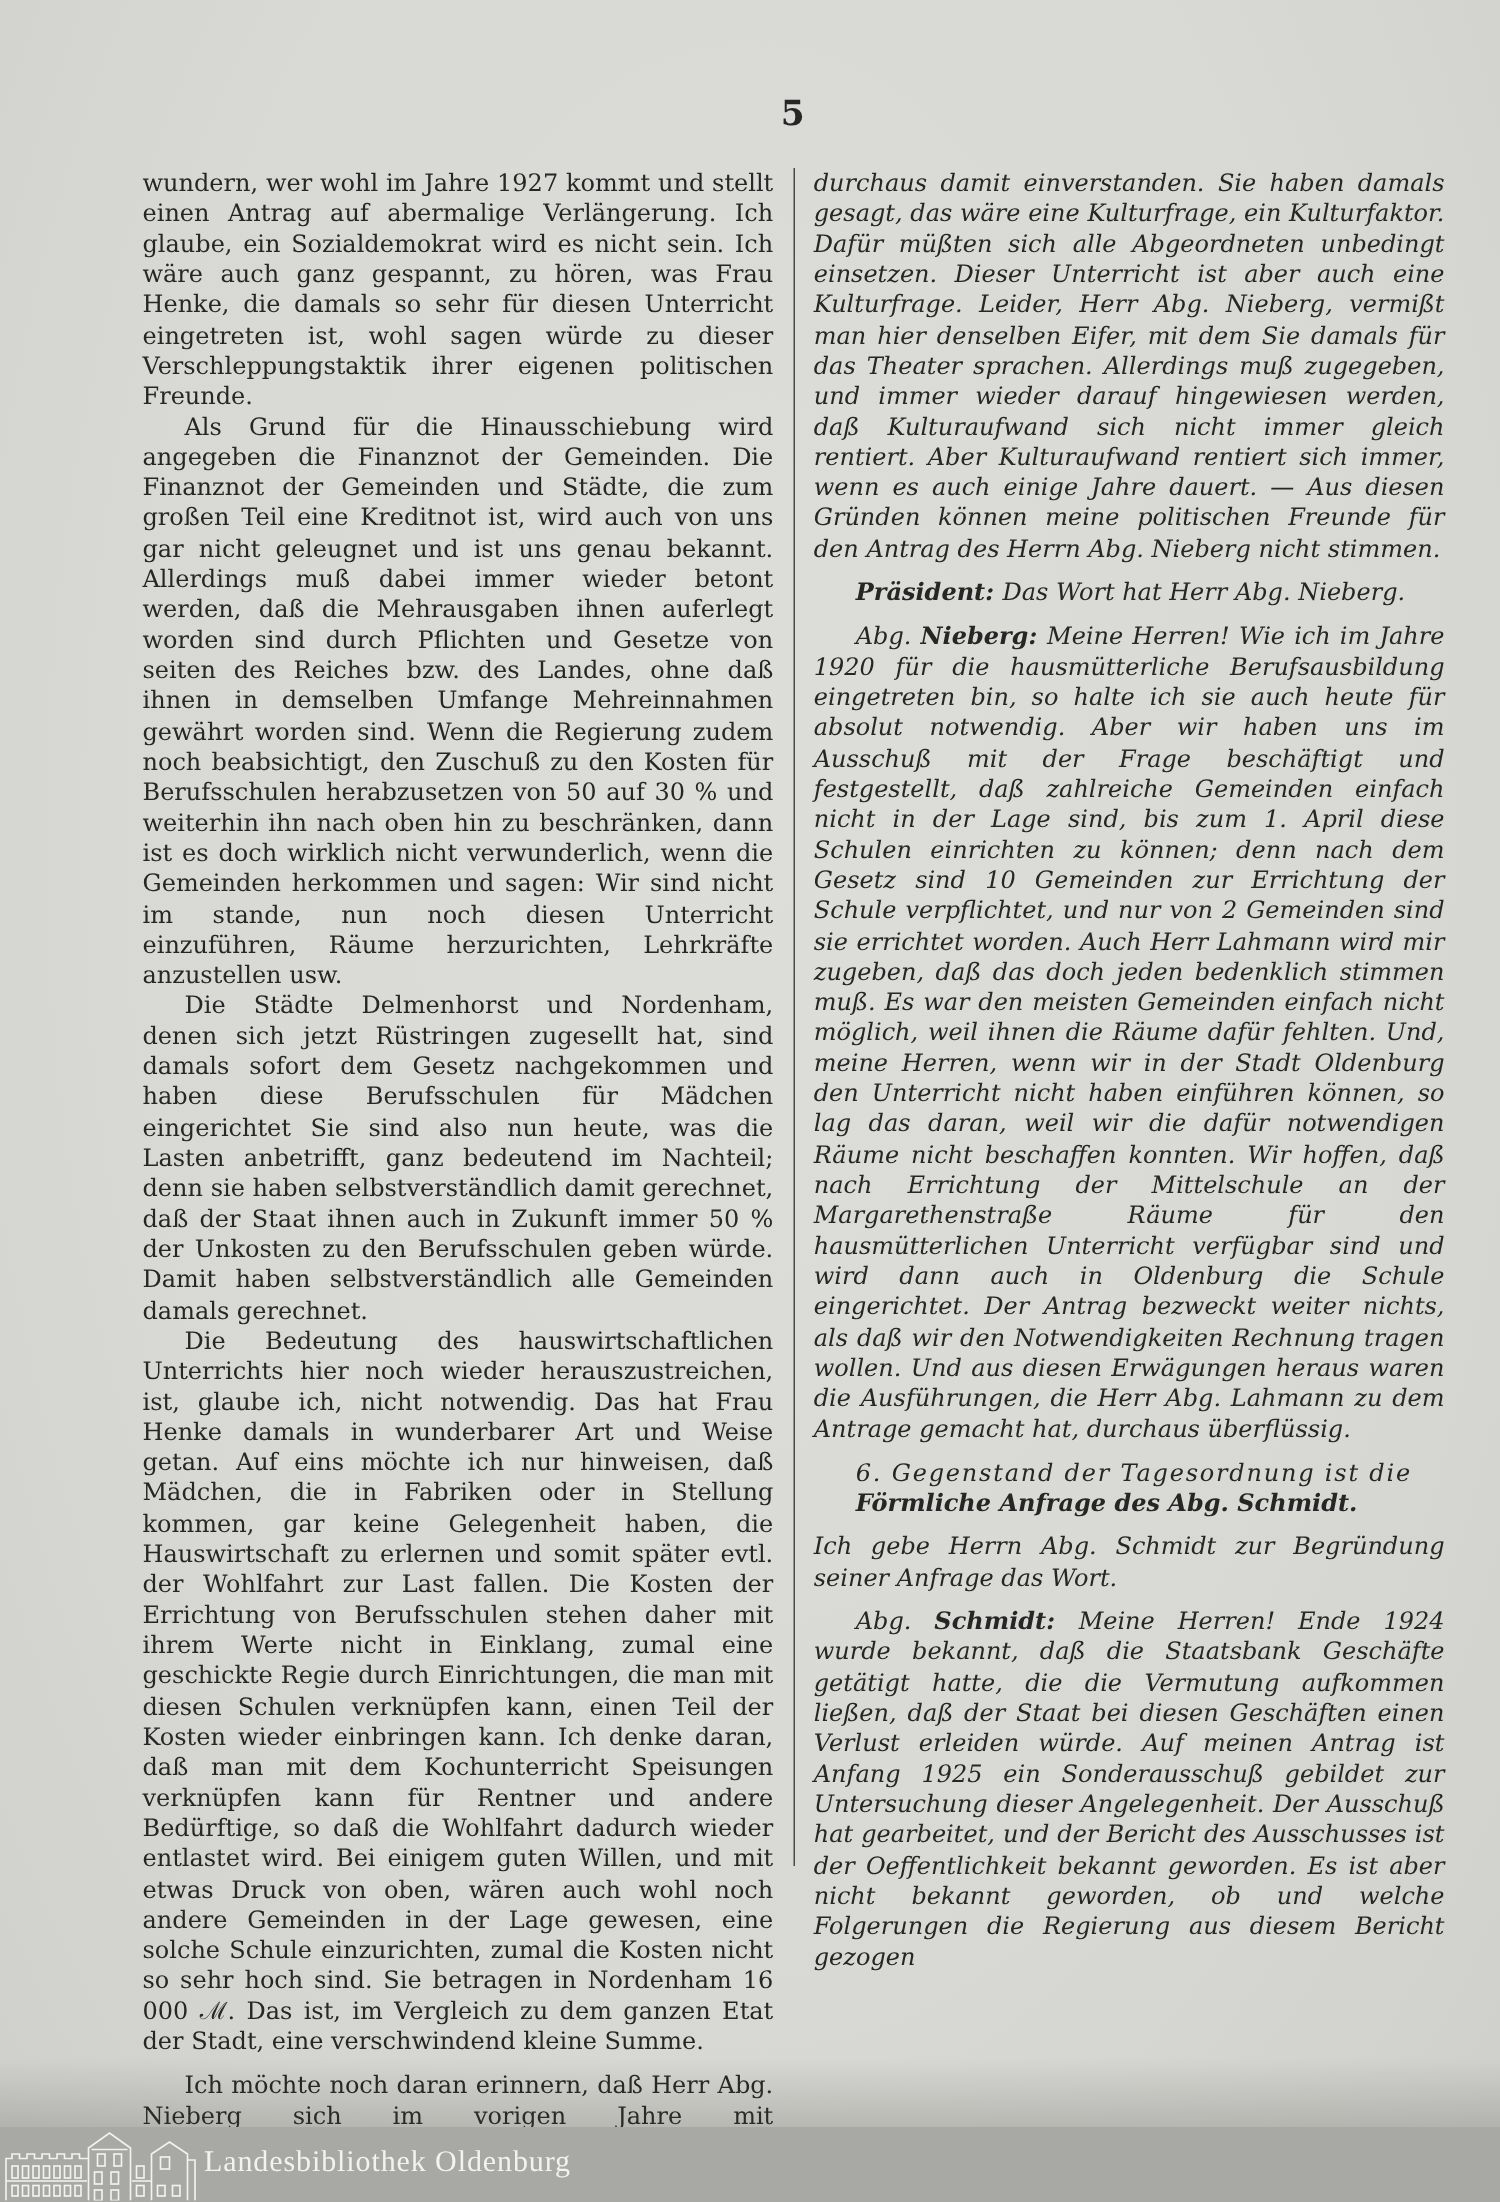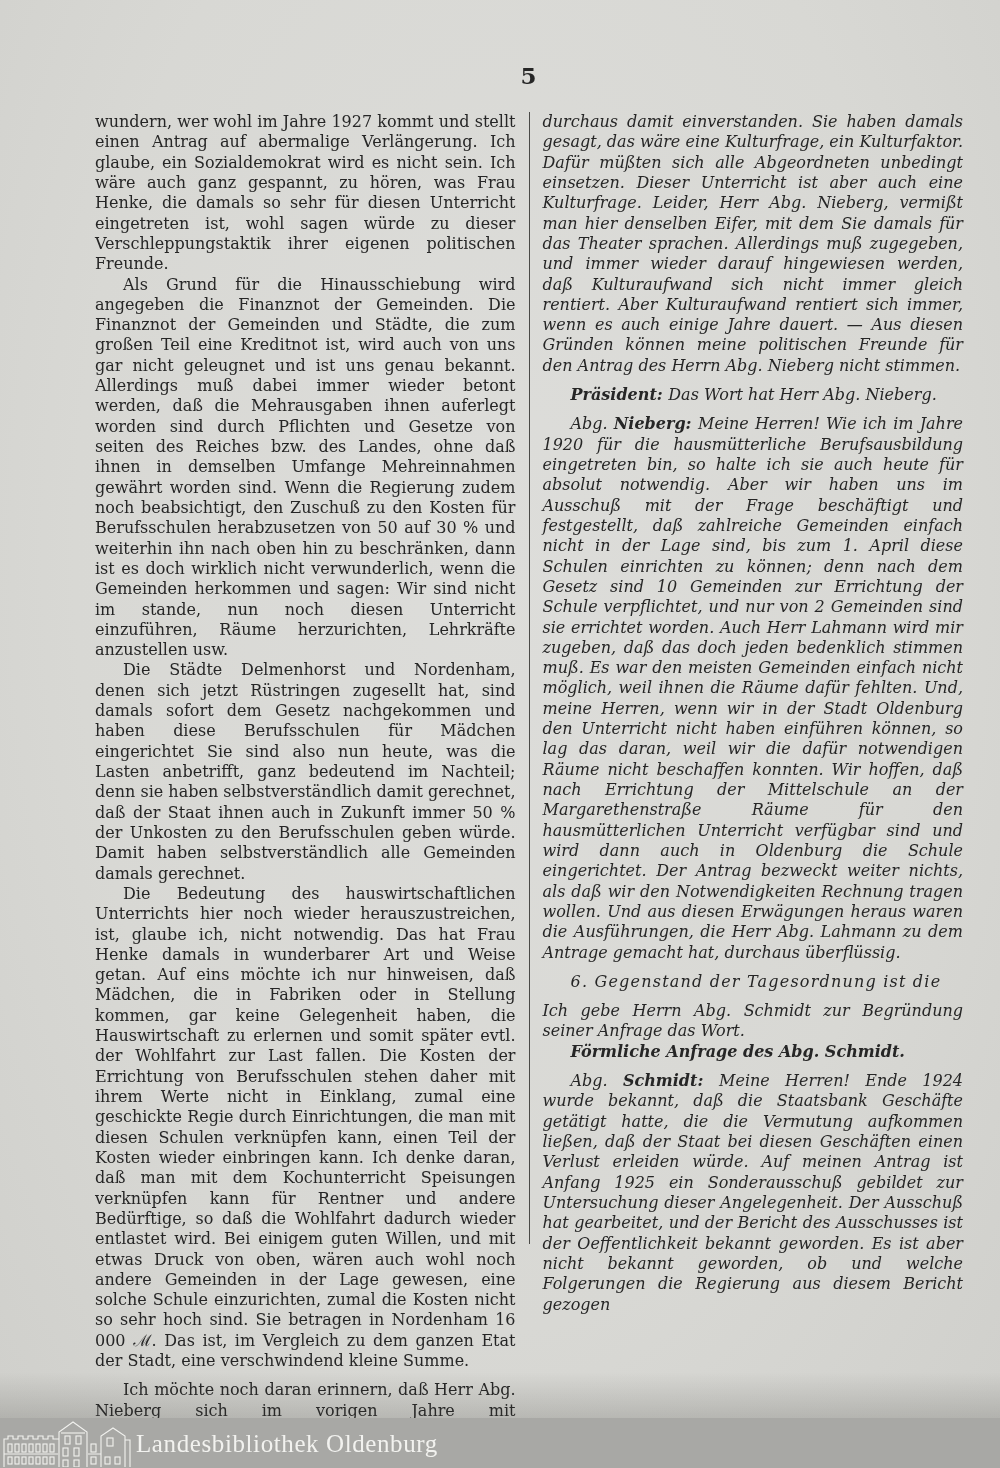--- a/index.html
+++ b/index.html
@@ -36,21 +36,21 @@
     background:linear-gradient(to bottom, rgba(60,60,55,0) 0%, rgba(60,60,55,0.20) 100%);
   }
   .footer-bar{
     position:absolute;left:0;top:1418px;width:1000px;height:50px;
     background:var(--footer-bar);
   }
   .footer-icon{position:absolute;left:3px;bottom:1px;}
   .footer-label{
     position:absolute;left:136px;top:12px;
     font-family:"Liberation Serif","DejaVu Serif",serif;
-    font-size:25px;color:var(--footer-text);letter-spacing:0.6px;
+    font-size:20px;color:var(--footer-text);letter-spacing:0.6px;
   }
 </style>
 </head>
 <body>
 
 <div class="page-number">5</div>
 
 <div class="content">
   <div class="col col-left" id="col-left">
       <p class="para">wundern, wer wohl im Jahre 1927 kommt und stellt einen Antrag auf abermalige Verlängerung. Ich glaube, ein Sozialdemokrat wird es nicht sein. Ich wäre auch ganz gespannt, zu hören, was Frau Henke, die damals so sehr für diesen Unterricht eingetreten ist, wohl sagen würde zu dieser Verschleppungstaktik ihrer eigenen politischen Freunde.</p>
@@ -58,22 +58,22 @@
       <p class="para indent">Die Städte Delmenhorst und Nordenham, denen sich jetzt Rüstringen zugesellt hat, sind damals sofort dem Gesetz nachgekommen und haben diese Berufsschulen für Mädchen eingerichtet  Sie sind also nun heute, was die Lasten anbetrifft, ganz bedeutend im Nachteil; denn sie haben selbstverständlich damit gerechnet, daß der Staat ihnen auch in Zukunft immer 50 % der Unkosten zu den Berufsschulen geben würde. Damit haben selbstverständlich alle Gemeinden damals gerechnet.</p>
       <p class="para indent">Die Bedeutung des hauswirtschaftlichen Unterrichts hier noch wieder herauszustreichen, ist, glaube ich, nicht notwendig. Das hat Frau Henke damals in wunderbarer Art und Weise getan. Auf eins möchte ich nur hinweisen, daß Mädchen, die in Fabriken oder in Stellung kommen, gar keine Gelegenheit haben, die Hauswirtschaft zu erlernen und somit später evtl. der Wohlfahrt zur Last fallen. Die Kosten der Errichtung von Berufsschulen stehen daher mit ihrem Werte nicht in Einklang, zumal eine geschickte Regie durch Einrichtungen, die man mit diesen Schulen verknüpfen kann, einen Teil der Kosten wieder einbringen kann. Ich denke daran, daß man mit dem Kochunterricht Speisungen verknüpfen kann für Rentner und andere Bedürftige, so daß die Wohlfahrt dadurch wieder entlastet wird. Bei einigem guten Willen, und mit etwas Druck von oben, wären auch wohl noch andere Gemeinden in der Lage gewesen, eine solche Schule einzurichten, zumal die Kosten nicht so sehr hoch sind. Sie betragen in Nordenham 16 000 ℳ. Das ist, im Vergleich zu dem ganzen Etat der Stadt, eine verschwindend kleine Summe.</p>
       <p class="para indent gap">Ich möchte noch daran erinnern, daß Herr Abg. Nieberg sich im vorigen Jahre mit anerkennenswertem Eifer für die Erhaltung des Oldenburger Theaters in seinem jetzigen Umfange eingesetzt hat. Ich bin</p>
     </div>
   <div class="divider"></div>
   <div class="col col-right" id="col-right">
       <p class="para">durchaus damit einverstanden. Sie haben damals gesagt, das wäre eine Kulturfrage, ein Kulturfaktor. Dafür müßten sich alle Abgeordneten unbedingt einsetzen. Dieser Unterricht ist aber auch eine Kulturfrage. Leider, Herr Abg. Nieberg, vermißt man hier denselben Eifer, mit dem Sie damals für das Theater sprachen. Allerdings muß zugegeben, und immer wieder darauf hingewiesen werden, daß Kulturaufwand sich nicht immer gleich rentiert. Aber Kulturaufwand rentiert sich immer, wenn es auch einige Jahre dauert. — Aus diesen Gründen können meine politischen Freunde für den Antrag des Herrn Abg. Nieberg nicht stimmen.</p>
       <p class="para indent gap"><b>Präsident: </b>Das Wort hat Herr Abg. Nieberg.</p>
       <p class="para indent gap">Abg. <b>Nieberg: </b>Meine Herren! Wie ich im Jahre 1920 für die hausmütterliche Berufsausbildung eingetreten bin, so halte ich sie auch heute für absolut notwendig. Aber wir haben uns im Ausschuß mit der Frage beschäftigt und festgestellt, daß zahlreiche Gemeinden einfach nicht in der Lage sind, bis zum 1. April diese Schulen einrichten zu können; denn nach dem Gesetz sind 10 Gemeinden zur Errichtung der Schule verpflichtet, und nur von 2 Gemeinden sind sie errichtet worden. Auch Herr Lahmann wird mir zugeben, daß das doch jeden bedenklich stimmen muß. Es war den meisten Gemeinden einfach nicht möglich, weil ihnen die Räume dafür fehlten. Und, meine Herren, wenn wir in der Stadt Oldenburg den Unterricht nicht haben einführen können, so lag das daran, weil wir die dafür notwendigen Räume nicht beschaffen konnten. Wir hoffen, daß nach Errichtung der Mittelschule an der Margarethenstraße Räume für den hausmütterlichen Unterricht verfügbar sind und wird dann auch in Oldenburg die Schule eingerichtet. Der Antrag bezweckt weiter nichts, als daß wir den Notwendigkeiten Rechnung tragen wollen. Und aus diesen Erwägungen heraus waren die Ausführungen, die Herr Abg. Lahmann zu dem Antrage gemacht hat, durchaus überflüssig.</p>
       <p class="para indent gap spaced">6. Gegenstand der Tagesordnung ist die</p>
+      <p class="para indent bold">Förmliche Anfrage des Abg. Schmidt.</p>
       <p class="para gap">Ich gebe Herrn Abg. Schmidt zur Begründung seiner Anfrage das Wort.</p>
-      <p class="para indent bold">Förmliche Anfrage des Abg. Schmidt.</p>
       <p class="para indent gap">Abg. <b>Schmidt: </b>Meine Herren! Ende 1924 wurde bekannt, daß die Staatsbank Geschäfte getätigt hatte, die die Vermutung aufkommen ließen, daß der Staat bei diesen Geschäften einen Verlust erleiden würde. Auf meinen Antrag ist Anfang 1925 ein Sonderausschuß gebildet zur Untersuchung dieser Angelegenheit. Der Ausschuß hat gearbeitet, und der Bericht des Ausschusses ist der Oeffentlichkeit bekannt geworden. Es ist aber nicht bekannt geworden, ob und welche Folgerungen die Regierung aus diesem Bericht gezogen</p>
     </div>
 </div>
 
 <div class="bottom-shadow"></div>
 
 <div class="footer-bar">
   <svg class="footer-icon" width="128" height="47" viewBox="0 0 128 47" aria-hidden="true">
     <g fill="none" stroke="#f2f2ef" stroke-width="1.1">
 

